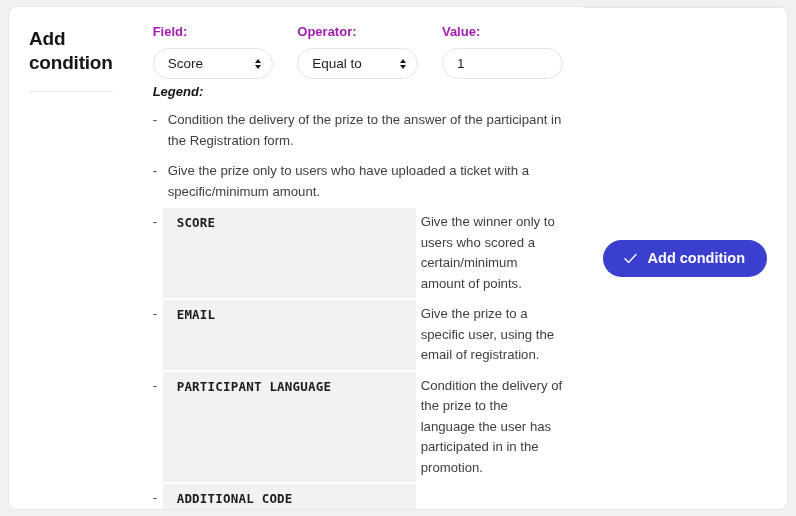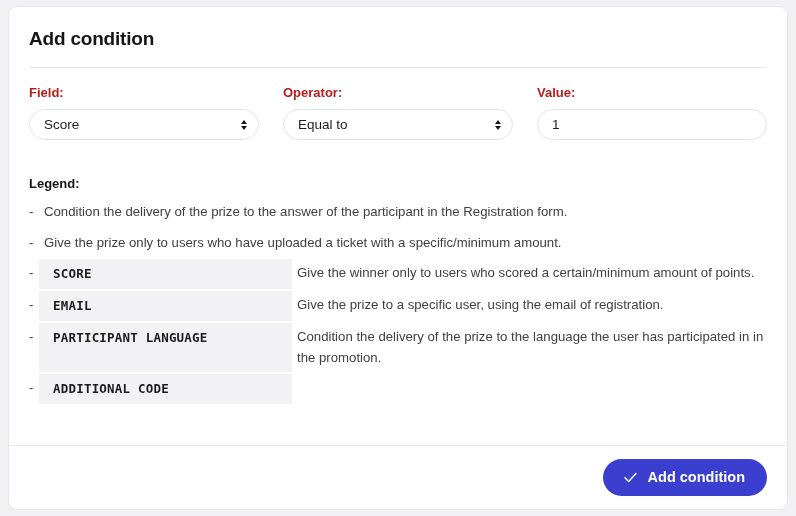--- a/index.html
+++ b/index.html
@@ -19,21 +19,20 @@
     position: absolute;
     left: 8px;
     top: 6px;
     width: 780px;
     height: 504px;
     background: #ffffff;
     border: 1px solid #e7e7ea;
     border-radius: 9px;
     overflow: hidden;
     display: flex;
-    flex-direction: column;
   }
 
   
   .card-header {
     padding: 20px 20px 0 20px;
   }
   .card-title {
     font-size: 19px;
     font-weight: bold;
     color: #161619;
@@ -61,21 +60,21 @@
     margin-top: 17px;
   }
   .form-group {
     flex: 1 1 0;
     min-width: 0;
   }
   .form-label {
     display: block;
     font-size: 13px;
     font-weight: bold;
-    color: #b91c1c;
+    color: #a21caf;
     line-height: 16px;
     margin-bottom: 8px;
   }
   .control {
     position: relative;
     width: 100%;
     height: 31px;
     border: 1px solid #e3e3e8;
     border-radius: 16px;
     background: #ffffff;
@@ -108,22 +107,23 @@
   }
   .select-arrows i.up { border-bottom: 4px solid #16161a; }
   .select-arrows i.down { border-top: 4px solid #16161a; }
 
   
   .legend-label {
     font-size: 13px;
     font-weight: bold;
     color: #161619;
     line-height: 16px;
-    margin-top: 36px;
+    margin-top: 5px;
     margin-bottom: 6px;
+    font-style: italic;
   }
 
   .legend-list {
     list-style: none;
     margin: 0;
     padding: 0;
   }
   .legend-item {
     display: flex;
     align-items: flex-start;

